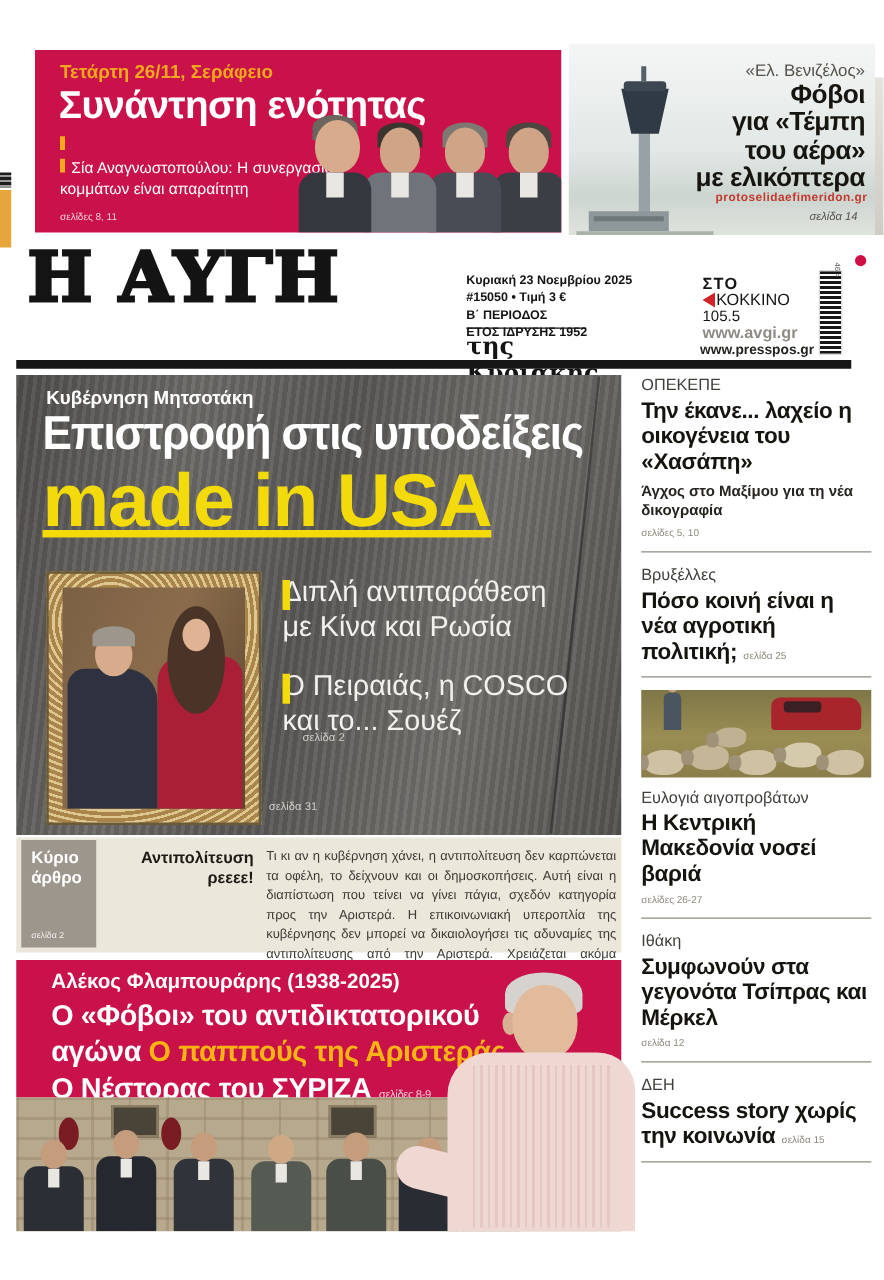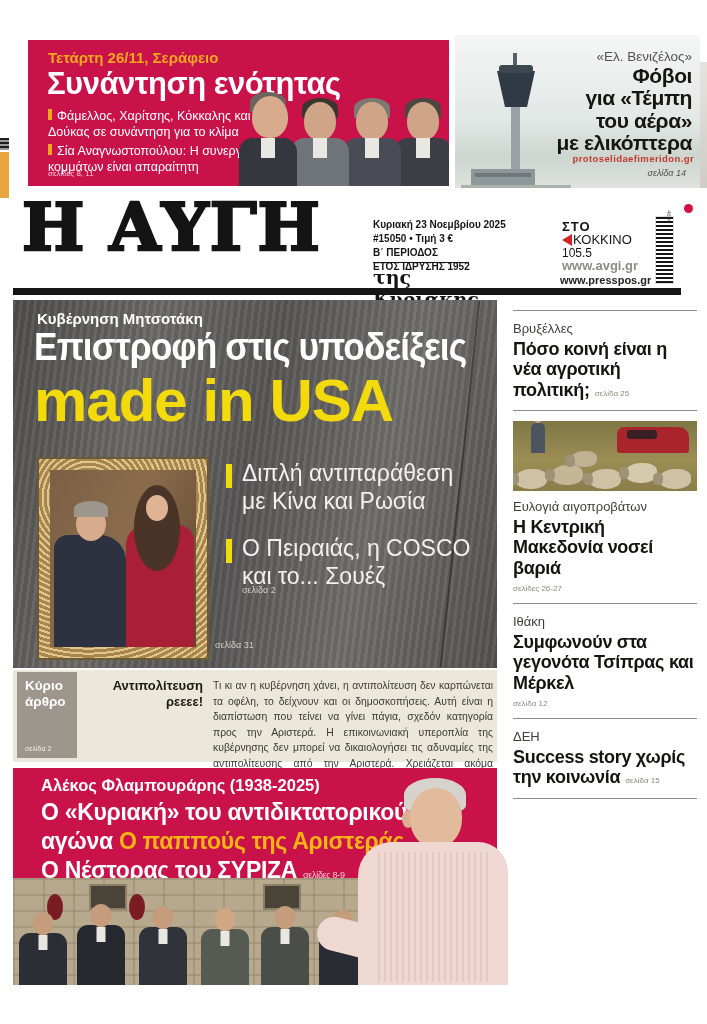--- a/index.html
+++ b/index.html
@@ -45,21 +45,21 @@
   .teaser svg{position:absolute;left:6px;top:10px;}
   .ts-kicker{position:absolute;right:8px;top:14px;font-size:13.5px;color:#55524c;}
   .ts-headline{position:absolute;right:8px;top:30px;margin:0;text-align:right;font-size:21px;line-height:1.07;
     font-weight:bold;color:#17150f;letter-spacing:-0.4px;}
   .ts-watermark{position:absolute;right:6px;top:118px;font-size:9.5px;font-weight:bold;color:#c23a2e;letter-spacing:.4px;}
   .ts-page{position:absolute;right:14px;top:133px;font-size:9px;font-style:italic;color:#55524c;}
 
   
   .masthead{position:absolute;left:0;top:198px;width:707px;height:90px;background:#fff;}
   .mh-title{position:absolute;left:22px;top:-4px;margin:0;font-family:"DejaVu Serif","Liberation Serif",serif;
-    font-size:66px;font-weight:bold;line-height:1;color:#141414;-webkit-text-stroke:2.5px #141414;letter-spacing:1px;}
+    font-size:55px;font-weight:bold;line-height:1;color:#141414;-webkit-text-stroke:2.5px #141414;letter-spacing:1px;}
   .mh-info{position:absolute;left:373px;top:20px;font-size:10px;font-weight:bold;line-height:1.4;color:#141414;}
   .mh-edition{position:absolute;left:373px;top:64px;padding-top:3px;border-top:1.5px solid #141414;width:96px;
     font-family:"DejaVu Serif","Liberation Serif",serif;font-size:19px;font-weight:bold;color:#141414;}
   .mh-radio{position:absolute;left:562px;top:22px;line-height:1.0;color:#141414;}
   .mh-radio .r1{font-size:13px;font-weight:bold;letter-spacing:1px;}
   .mh-radio .r2{font-size:13px;font-weight:normal;display:flex;align-items:center;}
   .arrow-left{display:inline-block;width:0;height:0;border-top:6px solid transparent;border-bottom:6px solid transparent;
     border-right:10px solid #d2232a;margin-right:1px;}
   .mh-radio .r3{font-size:12px;margin-top:1px;}
   .mh-site1{position:absolute;left:562px;top:60px;font-size:13px;font-weight:bold;color:#8e8b85;}
@@ -72,33 +72,33 @@
 
   
   .lead{position:absolute;left:13px;top:300px;width:484px;height:368px;overflow:hidden;color:#fff;
     background:linear-gradient(104deg,#4f4e4c 0%,#6b6a67 26%,#585755 48%,#716f6b 72%,#54534f 100%);}
   .lead::before{content:"";position:absolute;inset:0;
     background:repeating-linear-gradient(97deg,rgba(255,255,255,.05) 0 3px,rgba(0,0,0,.07) 3px 7px);}
   .lead-crack{position:absolute;right:36px;top:0;width:2px;height:100%;background:rgba(20,20,20,.45);transform:rotate(6deg);}
   .ld-kicker{position:absolute;left:24px;top:10px;font-size:15px;font-weight:bold;}
   .ld-h1{position:absolute;left:21px;top:26px;margin:0;font-size:38px;font-weight:bold;letter-spacing:-1px;
     transform:scaleX(.93);transform-origin:left;white-space:nowrap;}
-  .ld-h2{position:absolute;left:21px;top:66px;margin:0;font-size:60px;font-weight:bold;color:#f3da0a;letter-spacing:-1px;}
+  .ld-h2{position:absolute;left:21px;top:66px;margin:0;font-size:60px;font-weight:bold;color:#f3da0a;letter-spacing:-1px;text-decoration:underline;}
   .ld-frame{position:absolute;left:24px;top:157px;width:146px;height:177px;padding:13px;
     background:repeating-radial-gradient(circle at 30% 20%,#dec88f 0 2px,#a9854c 2px 5px);box-shadow:0 0 0 2px #6b5a38 inset;}
   .ld-frame-inner{position:relative;width:100%;height:100%;overflow:hidden;
     background:linear-gradient(115deg,#7c6045 0%,#8a6c4c 45%,#5c452f 100%);}
   .fp-man{position:absolute;left:4px;bottom:0;width:72px;height:112px;border-radius:14px 26px 0 0;background:#2e3240;}
   .fp-man::before{content:"";position:absolute;top:-28px;left:22px;width:30px;height:34px;border-radius:50%;background:#d7ab8b;}
   .fp-man::after{content:"";position:absolute;top:-34px;left:20px;width:34px;height:16px;border-radius:50% 50% 0 0;background:#9d968c;}
   .fp-woman{position:absolute;right:2px;bottom:0;width:68px;height:122px;border-radius:20px 16px 0 0;background:#a81f36;}
   .fp-woman::before{content:"";position:absolute;top:-40px;left:8px;width:46px;height:86px;border-radius:50%;background:#4a3327;}
   .fp-woman::after{content:"";position:absolute;top:-30px;left:20px;width:22px;height:26px;border-radius:50%;background:#e0b394;}
   .ld-bullets{position:absolute;left:213px;top:160px;width:250px;}
-  .ld-bullet{position:relative;padding-left:16px;margin:0 0 20px;font-size:23px;line-height:1.2;color:#f2f1ed;width:235px;}
+  .ld-bullet{position:relative;margin:0 0 20px;font-size:23px;line-height:1.2;color:#f2f1ed;width:235px;}
   .ld-bullet .ybar{position:absolute;left:0;top:4px;width:6px;height:24px;background:#f3da0a;}
   .ld-page{position:absolute;left:229px;top:285px;font-size:9px;color:#cfcdc6;}
   .ld-sub{position:absolute;left:202px;top:303px;margin:0;font-size:22px;font-weight:bold;color:#fff;letter-spacing:-0.3px;}
   .ld-subpage{position:absolute;left:202px;top:340px;font-size:9px;color:#cfcdc6;}
 
   
   .editorial{position:absolute;left:13px;top:670px;width:484px;height:92px;background:#ece7db;}
   .ed-label{position:absolute;left:4px;top:2px;width:60px;height:86px;background:#9c968c;color:#fff;padding:6px 0 0 8px;box-sizing:border-box;}
   .ed-label .l1{font-size:13.5px;font-weight:bold;line-height:1.15;}
   .ed-label .pg{position:absolute;left:8px;bottom:6px;font-size:7px;color:rgba(255,255,255,.85);}
@@ -172,21 +172,21 @@
 <div class="page">
 
   <div class="sliver-stripes"></div>
   <div class="sliver-amber"></div>
   <div class="sliver-right"></div>
 
   <section class="top-banner">
     <div class="tb-kicker">Τετάρτη 26/11, Σεράφειο</div>
     <h2 class="tb-headline">Συνάντηση ενότητας</h2>
     <div class="tb-bullets">
-      <p class="tb-bullet"><span class="amber-bar"></span><span>Φάμελλος, Χαρίτσης, Κόκκαλης και Δούκας σε συνάντηση για το κλίμα</span></p>
+      <p class="tb-bullet"><span class="amber-bar"></span></p>
       <p class="tb-bullet"><span class="amber-bar"></span><span>Σία Αναγνωστοπούλου: Η συνεργασία κομμάτων είναι απαραίτητη</span></p>
     </div>
     <div class="tb-pages">σελίδες 8, 11</div>
     <div class="tb-portraits">
       <div class="portrait p1">
           <div class="hair"></div>
           <div class="face"></div>
           <div class="torso"></div>
         </div>
       <div class="portrait p2">
@@ -277,21 +277,21 @@
       <div class="l1">Κύριο άρθρο</div>
       <div class="pg">σελίδα 2</div>
     </div>
     <h3 class="ed-headline">Αντιπολίτευση ρεεεε!</h3>
     <p class="ed-body">Τι κι αν η κυβέρνηση χάνει, η αντιπολίτευση δεν καρπώνεται τα οφέλη, το δείχνουν και οι δημοσκοπήσεις. Αυτή είναι η διαπίστωση που τείνει να γίνει πάγια, σχεδόν κατηγορία προς την Αριστερά. Η επικοινωνιακή υπεροπλία της κυβέρνησης δεν μπορεί να δικαιολογήσει τις αδυναμίες της αντιπολίτευσης από την Αριστερά. Χρειάζεται ακόμα μεγαλύτερη τόλμη και ακόμα μεγαλύτερη σαφήνεια.</p>
   </section>
 
   <section class="obit">
     <div class="ob-kicker">Αλέκος Φλαμπουράρης (1938-2025)</div>
     <div class="ob-lines">
-      <div><span>Ο «Κυριακή» του αντιδικτατορικού</span></div>
+      <div><span>Ο «Φόβοι» του αντιδικτατορικού</span></div>
       <div><span>αγώνα </span><span class="ob-yellow">Ο παππούς της Αριστεράς</span></div>
       <div><span>Ο Νέστορας του ΣΥΡΙΖΑ</span><span class="ob-pages">σελίδες 8-9</span></div>
     </div>
   </section>
 
   <section class="crowd">
     <div class="window w1"></div>
     <div class="window w2"></div>
     <div class="window w3"></div>
     <div class="wreath wr1"></div>
@@ -308,20 +308,26 @@
   <div class="flamp">
     <div class="fl-hair"></div>
     <div class="fl-ear"></div>
     <div class="fl-face"></div>
     <div class="fl-arm"></div>
     <div class="fl-body"></div>
   </div>
 
   <aside class="sidebar">
 
+    <div class="sb-item">
+      <p class="sb-kicker">ΟΠΕΚΕΠΕ</p>
+      <h3 class="sb-headline">Την έκανε... λαχείο η οικογένεια του «Χασάπη»</h3>
+      <p class="sb-sub">Άγχος στο Μαξίμου για τη νέα δικογραφία</p>
+      <div class="sb-page">σελίδες 5, 10</div>
+    </div>
     <hr class="sb-rule">
 
     <div class="sb-item">
       <p class="sb-kicker">Βρυξέλλες</p>
       <h3 class="sb-headline"><span>Πόσο κοινή είναι η νέα αγροτική πολιτική;</span><span class="sb-page-inline">σελίδα 25</span></h3>
     </div>
     <hr class="sb-rule">
 
     <div class="sheep">
       <div class="sh-car"></div>

